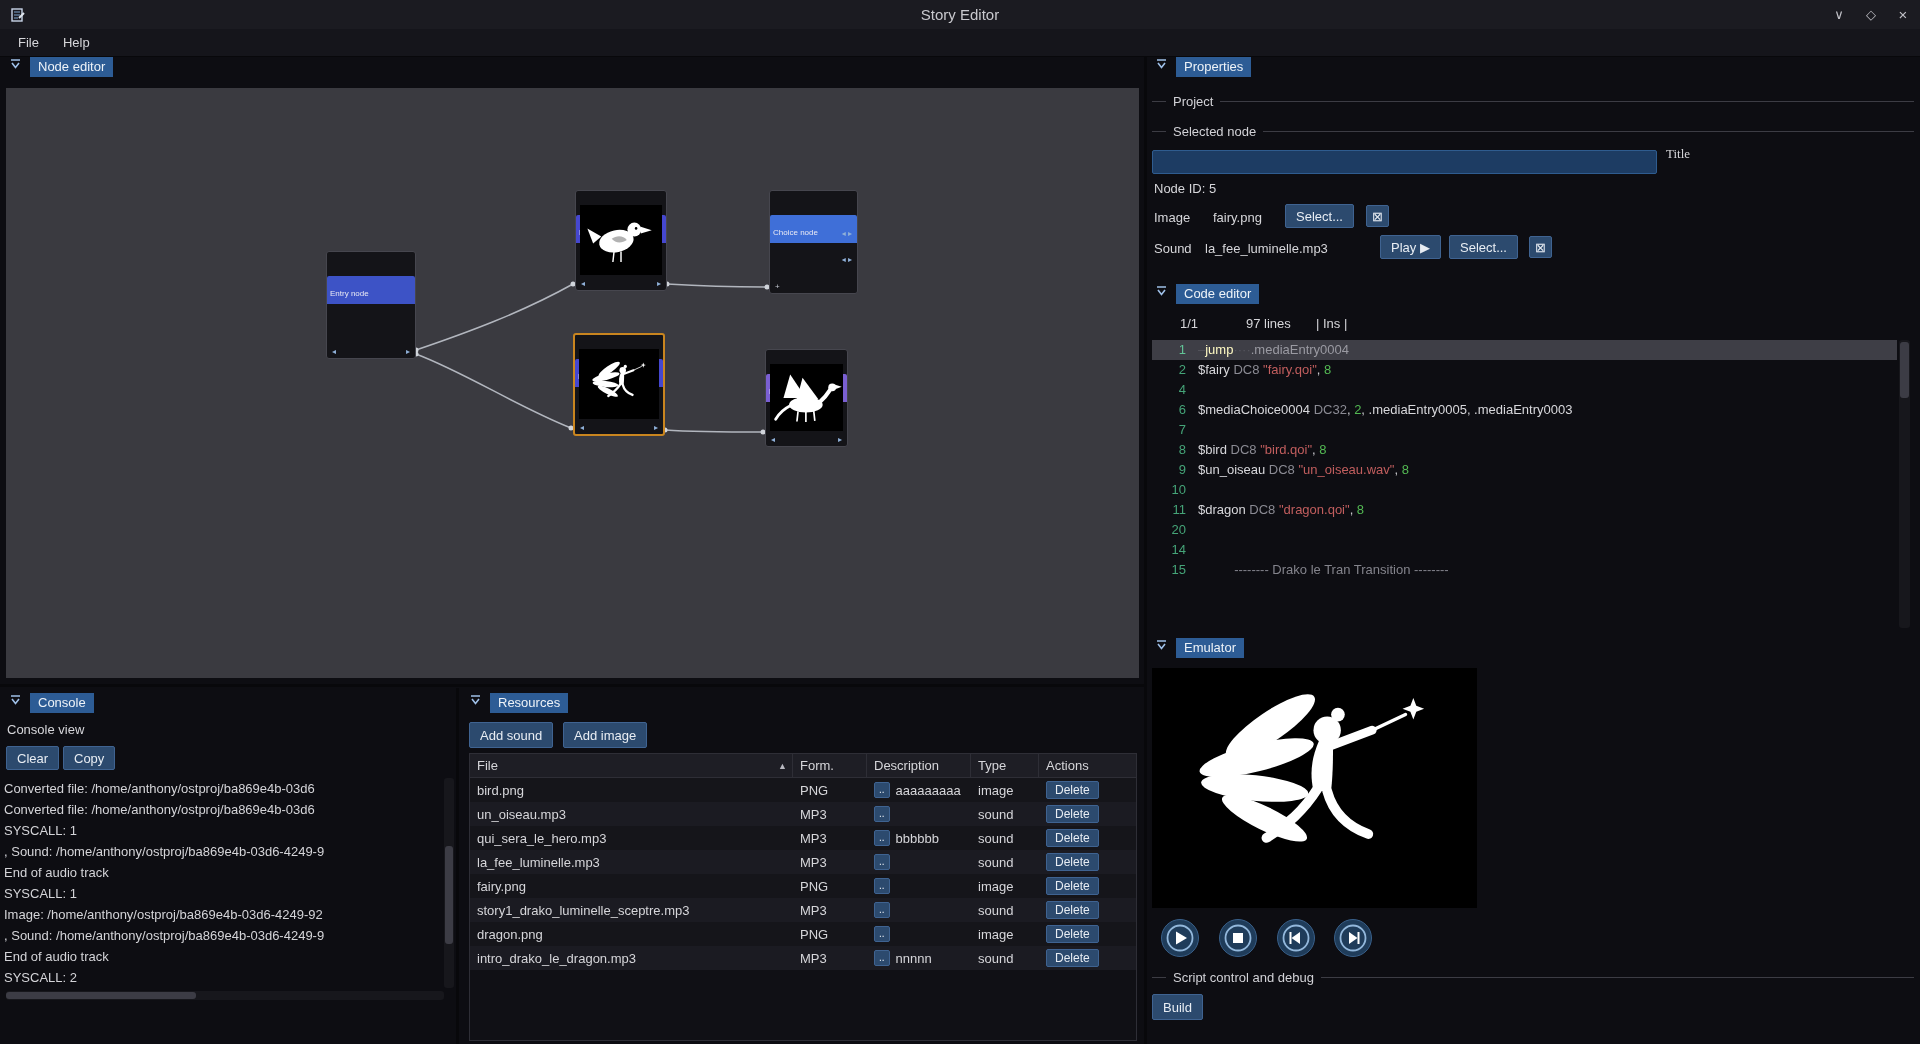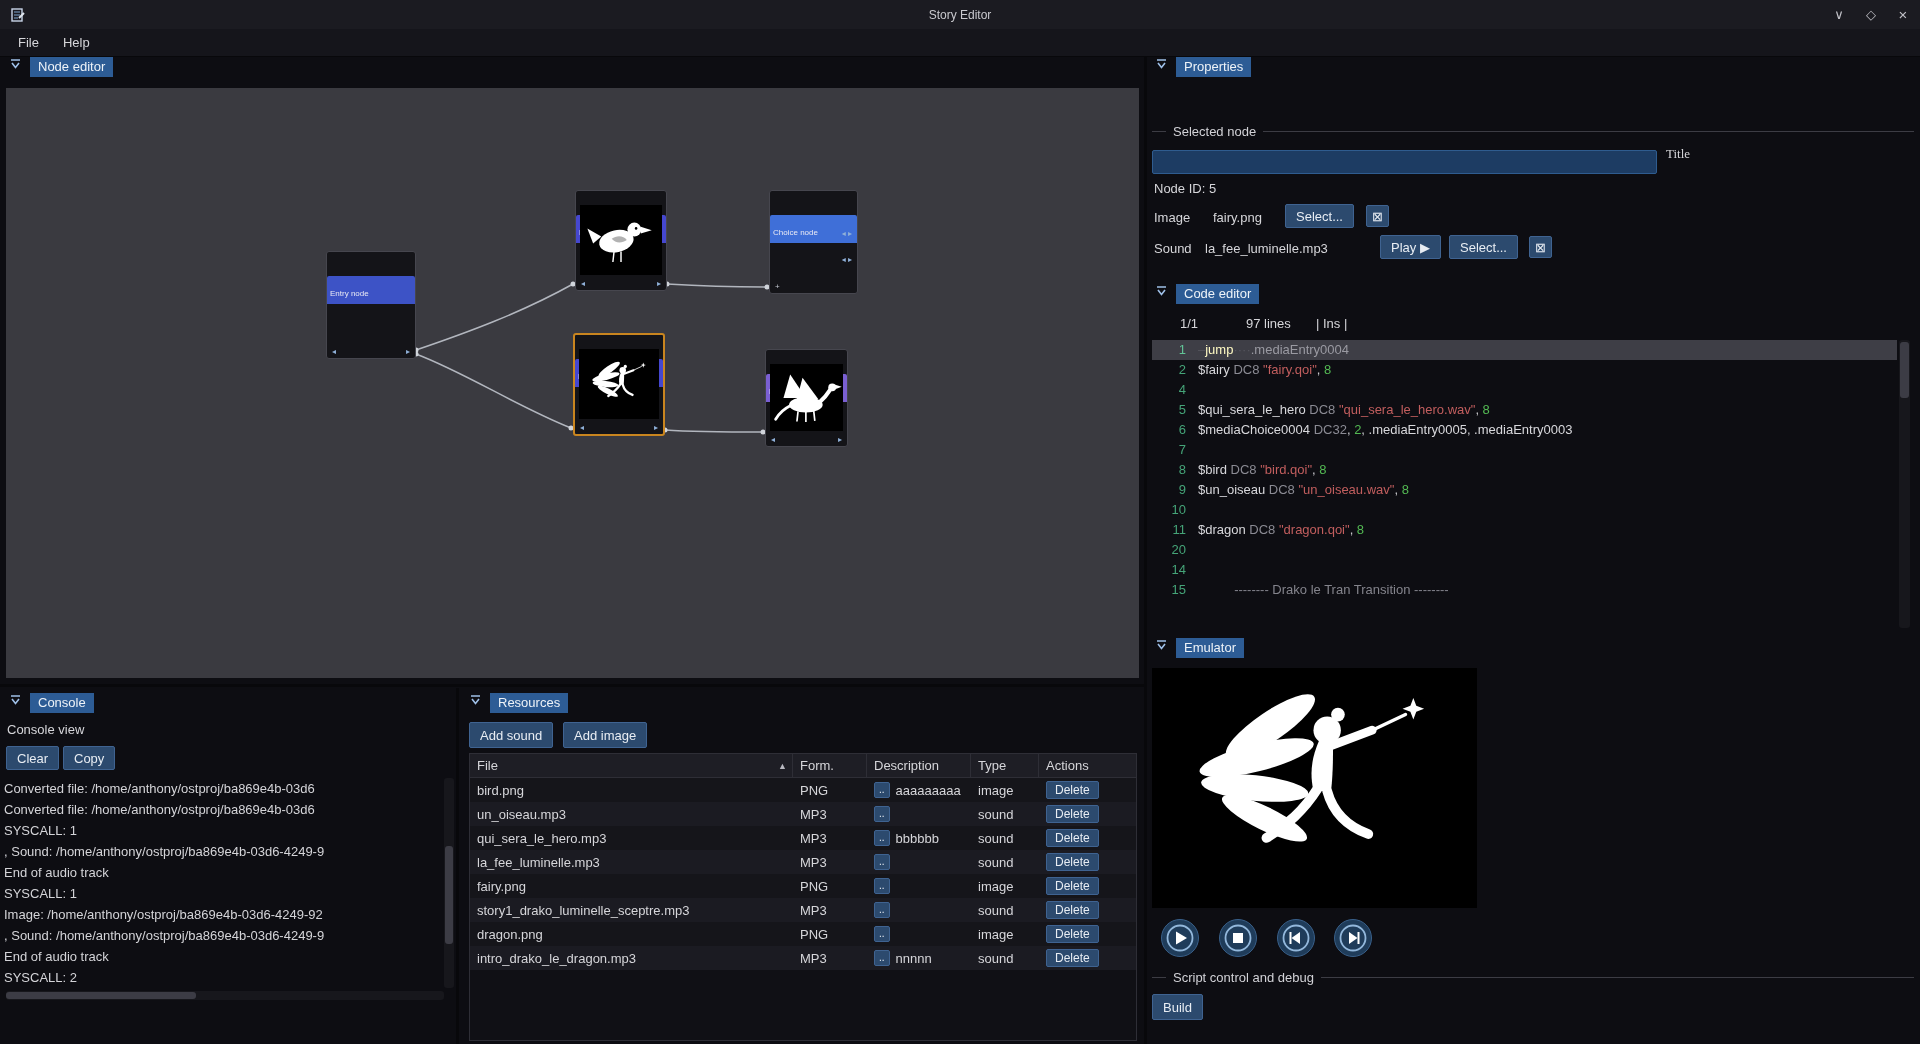--- a/index.html
+++ b/index.html
@@ -2,21 +2,21 @@
 <html><head>
 <meta charset="utf-8">
 <style>
   * { margin:0; padding:0; box-sizing:border-box; }
   html,body { background:#000; }
   body { font-family:"Liberation Sans", sans-serif; }
   #app { position:relative; width:1920px; height:1044px; background:#0d0d12; overflow:hidden; color:#d6d6da; }
 
   
   .titlebar { position:absolute; left:0; top:0; width:1920px; height:29px; background:#1b1b21; display:flex; align-items:center; }
-  .titlebar .title { position:absolute; left:0; right:0; text-align:center; font-size:12px; color:#c9c9ce; }
+  .titlebar .title { position:absolute; left:0; right:0; text-align:center; font-size:15px; color:#c9c9ce; }
   .app-icon { margin-left:10px; z-index:2; }
   .wctrl { position:absolute; right:8px; top:0; height:29px; display:flex; align-items:center; gap:14px; z-index:2; }
   .wctrl span { color:#c2c2c8; font-size:13px; width:18px; text-align:center; cursor:default; }
   .menubar { position:absolute; left:0; top:29px; width:1920px; height:28px; background:#15151b; display:flex; align-items:center; gap:4px; padding-left:8px; border-bottom:1px solid #08080b; }
   .menu-item { font-size:13px; color:#d6d6da; padding:4px 10px; }
 
   
   .phead { position:absolute; height:26px; display:flex; align-items:flex-start; gap:7px; }
   .chip { background:#2d5c95; color:#eef3f8; font-size:13px; padding:2px 8px 3px 8px; }
   .cicon { display:inline-block; }
@@ -246,20 +246,25 @@
     </div>
   </div>
 
   <div class="phead" style="left:1154px; top:57px;">
     <svg class="cicon" width="15" height="15" viewBox="0 0 15 15">
         <path d="M3 3 h9 M4 6 l3.5 4.5 L11 6" stroke="#9fc0e8" stroke-width="1.6" fill="none"></path>
       </svg>
     <span class="chip">Properties</span>
   </div>
 
+  <div class="gsep" style="left:1152px; top:94px; width:762px;">
+    <span class="sline" style="width:14px;"></span>
+    <span class="glabel">Project</span>
+    <span class="sline" style="flex:1;"></span>
+  </div>
   <div class="gsep" style="left:1152px; top:124px; width:762px;">
     <span class="sline" style="width:14px;"></span>
     <span class="glabel">Selected node</span>
     <span class="sline" style="flex:1;"></span>
   </div>
 
   <input class="lineedit abs" style="left: 1152px; top: 150px; width: 505px; height: 24px;" value="">
   <span class="plabel abs" style="left:1666px; top:146px;font-family:Liberation Serif, serif;">Title</span>
 
   <span class="plabel abs" style="left:1154px; top:181px;">Node ID: 5</span>
@@ -283,21 +288,20 @@
   </div>
 
   <span class="plabel abs" style="left:1180px; top:316px;">1/1</span>
   <span class="plabel abs" style="left:1246px; top:316px;">97 lines</span>
   <span class="plabel abs" style="left:1316px; top:316px;">| Ins |</span>
 
   <div class="code-area">
       <div class="code-line current"><span class="ln">1</span><span class="t-ws">–</span><span class="t-kw">jump</span><span class="t-ws">····</span><span class="t-lbl">.mediaEntry0004</span></div>
       <div class="code-line"><span class="ln">2</span><span class="t-id">$fairy</span><span class="t-dir"> DC8 </span><span class="t-str">"fairy.qoi"</span><span class="t-pun">, </span><span class="t-num">8</span></div>
       <div class="code-line"><span class="ln">4</span></div>
-      <div class="code-line"><span class="ln">5</span><span class="t-id">$qui_sera_le_hero</span><span class="t-dir"> DC8 </span><span class="t-str">"qui_sera_le_hero.wav"</span><span class="t-pun">, </span><span class="t-num">8</span></div>
       <div class="code-line"><span class="ln">6</span><span class="t-id">$mediaChoice0004</span><span class="t-dir"> DC32</span><span class="t-pun">, </span><span class="t-num">2</span><span class="t-pun">, </span><span class="t-id">.mediaEntry0005</span><span class="t-pun">, </span><span class="t-id">.mediaEntry0003</span></div>
       <div class="code-line"><span class="ln">7</span></div>
       <div class="code-line"><span class="ln">8</span><span class="t-id">$bird</span><span class="t-dir"> DC8 </span><span class="t-str">"bird.qoi"</span><span class="t-pun">, </span><span class="t-num">8</span></div>
       <div class="code-line"><span class="ln">9</span><span class="t-id">$un_oiseau</span><span class="t-dir"> DC8 </span><span class="t-str">"un_oiseau.wav"</span><span class="t-pun">, </span><span class="t-num">8</span></div>
       <div class="code-line"><span class="ln">10</span></div>
       <div class="code-line"><span class="ln">11</span><span class="t-id">$dragon</span><span class="t-dir"> DC8 </span><span class="t-str">"dragon.qoi"</span><span class="t-pun">, </span><span class="t-num">8</span></div>
       <div class="code-line"><span class="ln">20</span></div>
       <div class="code-line"><span class="ln">14</span></div>
       <div class="code-line"><span class="ln">15</span><span class="t-ws">          </span><span class="t-cmt">-------- Drako le Tran Transition --------</span></div>
     </div>

